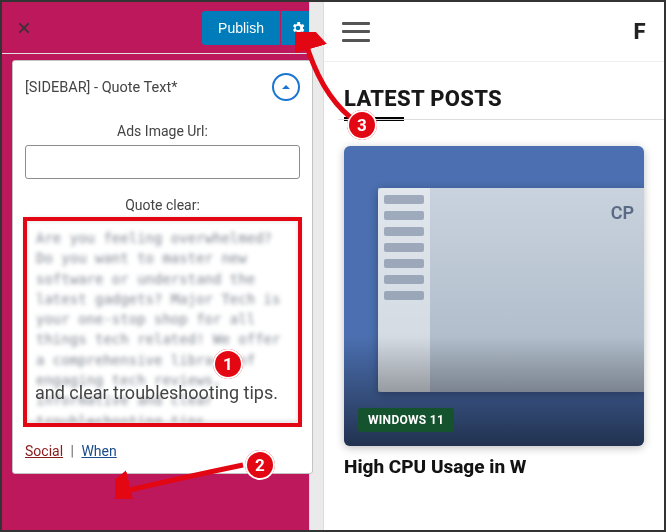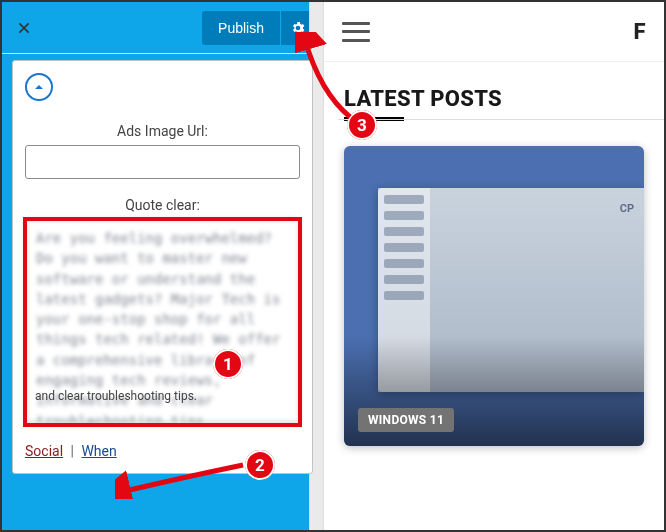--- a/index.html
+++ b/index.html
@@ -1,39 +1,39 @@
 <!DOCTYPE html>
 <html><head>
 <meta charset="utf-8">
 <style>
   * { box-sizing: border-box; margin: 0; padding: 0; }
   html, body { width: 666px; height: 532px; overflow: hidden; font-family: -apple-system, BlinkMacSystemFont, "Segoe UI", Roboto, sans-serif; background: #fff; }
   .outer { width: 666px; height: 532px; border: 2px solid #333; position: relative; display: flex; }
   
-  .left { width: 322px; height: 100%; border-right: 1px solid #ddd; display: flex; flex-direction: column; position: relative; background: #0ea5e9; }
+  .left { width: 322px; height: 100%; border-right: 1px solid #ddd; display: flex; flex-direction: column; position: relative; background: #be185d; }
   .left-scroll-edge { position:absolute; right:0; top:0; bottom:0; width:14px; background:#eaeaea; border-left:1px solid #dcdcdc; }
   .topbar { height: 52px; display: flex; align-items: center; justify-content: space-between; border-bottom: 1px solid #e0e0e0; padding: 0 8px; }
   .close-x { width: 28px; height: 28px; display:flex; align-items:center; justify-content:center; color:#333; font-size:18px; cursor:pointer; }
   .pub-wrap { display:flex; align-items:center; }
   .publish-btn { background:#007cba; color:#fff; border:none; height:34px; padding:0 16px; font-size:14px; border-radius:3px 0 0 3px; cursor:pointer; }
   .gear-btn { background:#007cba; color:#fff; border:none; height:34px; width:34px; display:flex; align-items:center; justify-content:center; border-radius:0 3px 3px 0; margin-left:1px; cursor:pointer; }
   .gearsvg { width:16px; height:16px; fill:#fff; }
   .panel-body { flex:1; padding: 6px 10px 10px 10px; overflow:hidden; }
   .widget-box { border:1px solid #c3c3c3; border-radius:3px; padding:10px 12px 14px 12px; background:#fff; position:relative; }
   .widget-head { display:flex; align-items:center; justify-content:space-between; margin-bottom:14px; padding:2px 0 8px 0; }
   .widget-title { font-size:14.5px; color:#444; }
   .collapse-btn { width:28px; height:28px; border:2px solid #1976d2; border-radius:50%; display:flex; align-items:center; justify-content:center; cursor:pointer; }
   .collapse-btn svg { width:12px; height:12px; fill:#1976d2; }
   .field-label { font-size:14px; color:#444; margin-bottom:6px; display:block;text-align:center; }
   .text-input { width:100%; height:34px; border:1px solid #8c8c8c; border-radius:3px; padding:4px 8px; font-size:14px; }
   .spacer { height:18px; }
   .quote-wrap { position:relative; }
   .quote-textarea { width:100%; height:204px; border:1px solid #8c8c8c; border-radius:3px; padding:8px 10px; font-size:14px; line-height:1.45; color:#b9b9b9; resize:none; }
   .quote-redbox { position:absolute; left:-2px; right:-2px; top:-2px; height:210px; border:4px solid #e30613; pointer-events:none; }
-  .quote-clearline { position:absolute; left:10px; bottom:24px; font-size:12px; color:#444; }
+  .quote-clearline { position:absolute; left:10px; bottom:24px; font-size:18px; color:#444; }
   .show-social { margin-top:14px; display:flex; align-items:center; font-size:14px; color:#444; }
   .show-social input { margin-left:6px; width:16px; height:16px; }
   .links-row { margin-top:16px; font-size:14px; }
   .links-row a { color:#8b1a1a; }
   .links-row .done { color:#1a4b8b; }
   .links-row .sep { color:#666; padding:0 4px; }
   
   .right { flex:1; height:100%; position:relative; background:#fff; overflow:hidden; }
   .site-top { height:60px; display:flex; align-items:center; padding:0 18px; border-bottom:1px solid #eee; }
   .hamburger { width:28px; height:20px; display:flex; flex-direction:column; justify-content:space-between; cursor:pointer; }
@@ -41,23 +41,23 @@
   .logo { margin-left:auto; font-weight:800; font-size:22px; color:#222; letter-spacing:.5px; }
   .latest { padding: 24px 0 0 14px; }
   .latest h2 { font-size:22px; font-weight:800; color:#181818; letter-spacing:.3px; margin-left:6px;}
   .latest-underline { width:60px; height:4px; background:#000; margin-top:6px; margin-left:6px;}
   .latest-thin { height:1px; background:#ddd; margin-top:-2px; }
   .card { margin:26px 0 0 6px; width: 300px; }
   .thumb { width:100%; height:300px; border-radius:6px; background:#4b6fb0; position:relative; overflow:hidden; box-shadow:0 2px 8px rgba(0,0,0,.25); }
   .thumb-window { position:absolute; left:34px; top:42px; right:0; bottom:54px; background:linear-gradient(180deg,#c9d3de,#aab6c6); border-radius:4px 0 0 4px; box-shadow:0 2px 10px rgba(0,0,0,.3); }
   .thumb-sidepane { position:absolute; left:0; top:0; bottom:0; width:52px; background:rgba(255,255,255,.45); }
   .thumb-sidepane div { height:9px; margin:7px 6px; background:rgba(80,100,130,.45); border-radius:2px; }
-  .thumb-inner-cpu { position:absolute; right:10px; top:14px; color:#5a6a85; font-size:11px; font-weight:600; }
+  .thumb-inner-cpu { position:absolute; right:10px; top:14px; color:#5a6a85; font-size:18px; font-weight:600; }
   .thumb-grad { position:absolute; left:0; right:0; bottom:0; height:110px; background:linear-gradient(180deg, rgba(0,0,0,0), rgba(0,0,0,.55)); }
-  .tag { position:absolute; left:14px; bottom:14px; background:#737373; color:#fff; font-size:12px; font-weight:700; padding:5px 10px; border-radius:3px; letter-spacing:.3px; }
+  .tag { position:absolute; left:14px; bottom:14px; background:#14532d; color:#fff; font-size:12px; font-weight:700; padding:5px 10px; border-radius:3px; letter-spacing:.3px; }
   .card-title { font-size:19px; font-weight:800; color:#131313; margin-top:10px; line-height:1.2; }
   
   .overlay { position:absolute; inset:0; pointer-events:none; }
   .num-badge { position:absolute; width:30px; height:30px; background:#e30613; color:#fff; font-weight:700; font-size:17px; border-radius:50%; display:flex; align-items:center; justify-content:center; pointer-events:none; box-shadow:0 0 0 2px #fff inset; }
   .arrow { position:absolute; pointer-events:none; }
 </style>
 </head>
 <body>
 
 <div class="outer">
@@ -78,20 +78,21 @@
               <path d="M19.4 13a7.5 7.5 0 0 0 .1-1 7.5 7.5 0 0 0-.1-1l2.1-1.6-2-3.4-2.5 1a7.6 7.6 0 0 0-1.7-1L15 3h-4l-.3 2.9a7.6 7.6 0 0 0-1.7 1l-2.5-1-2 3.4L6.6 11a7.5 7.5 0 0 0-.1 1 7.5 7.5 0 0 0 .1 1l-2.1 1.6 2 3.4 2.5-1a7.6 7.6 0 0 0 1.7 1L11 21h4l.3-2.9a7.6 7.6 0 0 0 1.7-1l2.5 1 2-3.4Zm-7.4 2.5A3.5 3.5 0 1 1 15.5 12 3.5 3.5 0 0 1 12 15.5Z"></path>
             </svg>
         </button>
       </div>
     </div>
 
     <div class="panel-body">
       <div class="widget-box">
 
         <div class="widget-head">
+          <div class="widget-title">[SIDEBAR] - Quote Text*</div>
           <div class="collapse-btn">
             <svg viewBox="0 0 24 24">
                 <path d="M12 8 L4 16 L20 16 Z"></path>
               </svg>
           </div>
         </div>
 
         <label class="field-label">Ads Image Url:</label>
         <input class="text-input" type="text" value="" style="">
 
@@ -141,20 +142,21 @@
                 <div></div>
                 <div></div>
                 <div></div>
                 <div></div>
             </div>
             <div class="thumb-inner-cpu">CP</div>
           </div>
           <div class="thumb-grad"></div>
           <div class="tag">WINDOWS 11</div>
         </div>
+        <div class="card-title">High CPU Usage in W</div>
       </div>
     </div>
   </div>
 
   <div class="overlay">
 
     <div class="num-badge" style="left:345px; top:108px;">3</div>
     <svg class="arrow" style="left:293px; top:30px; width:70px; height:92px;" viewBox="0 0 70 92">
       <defs>
           <marker id="ah3" markerWidth="8" markerHeight="8" refX="2" refY="4" orient="auto">

